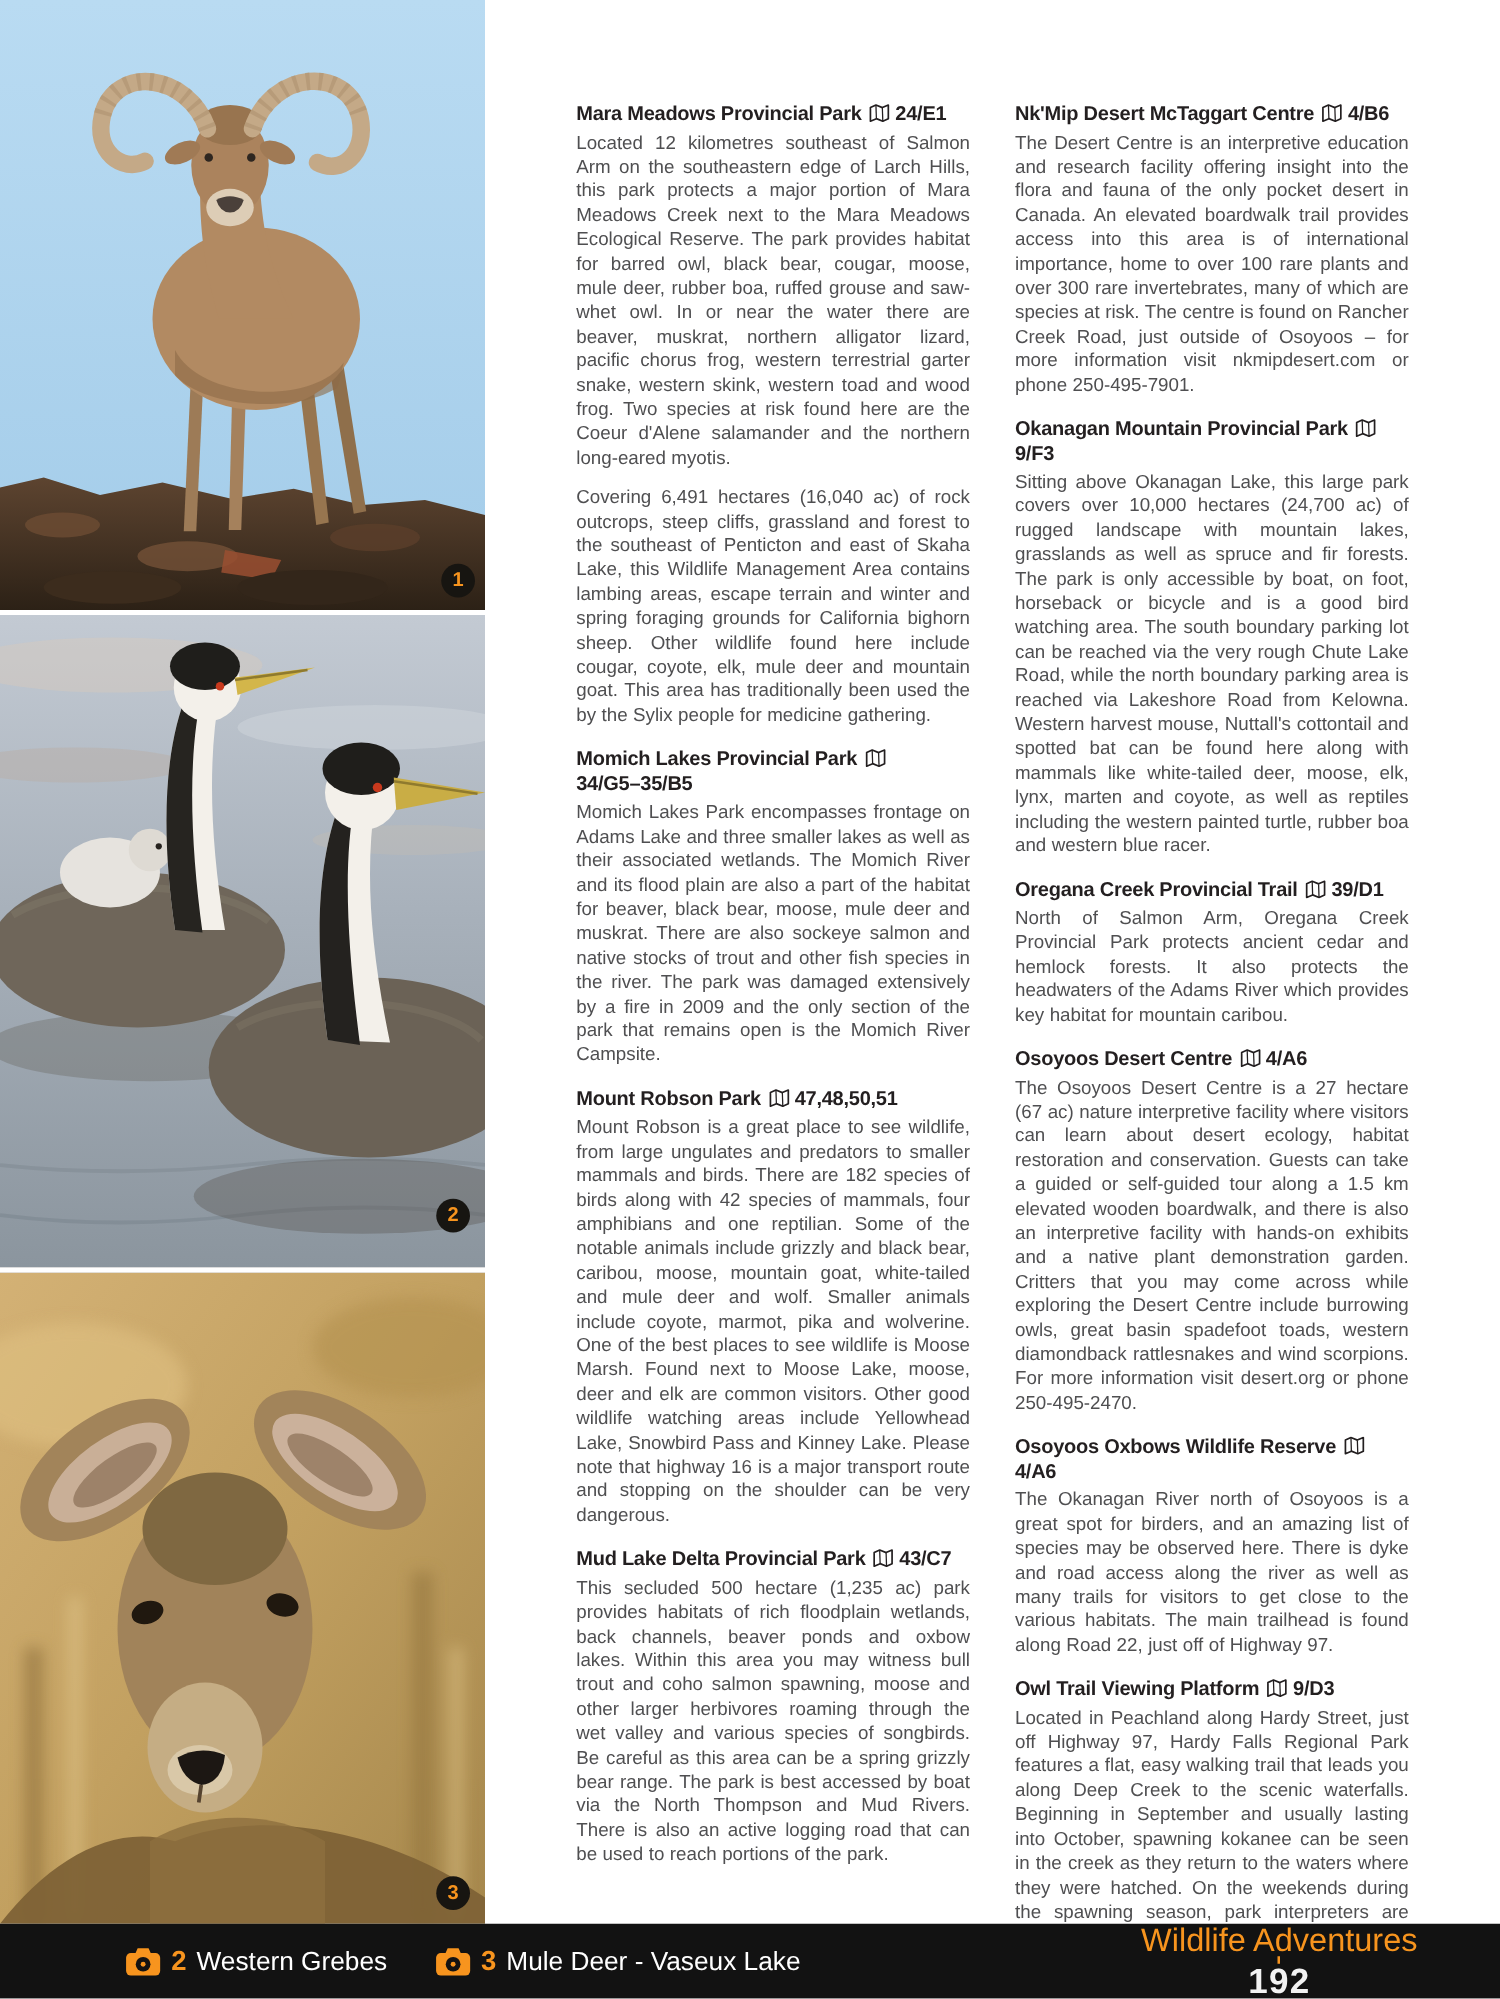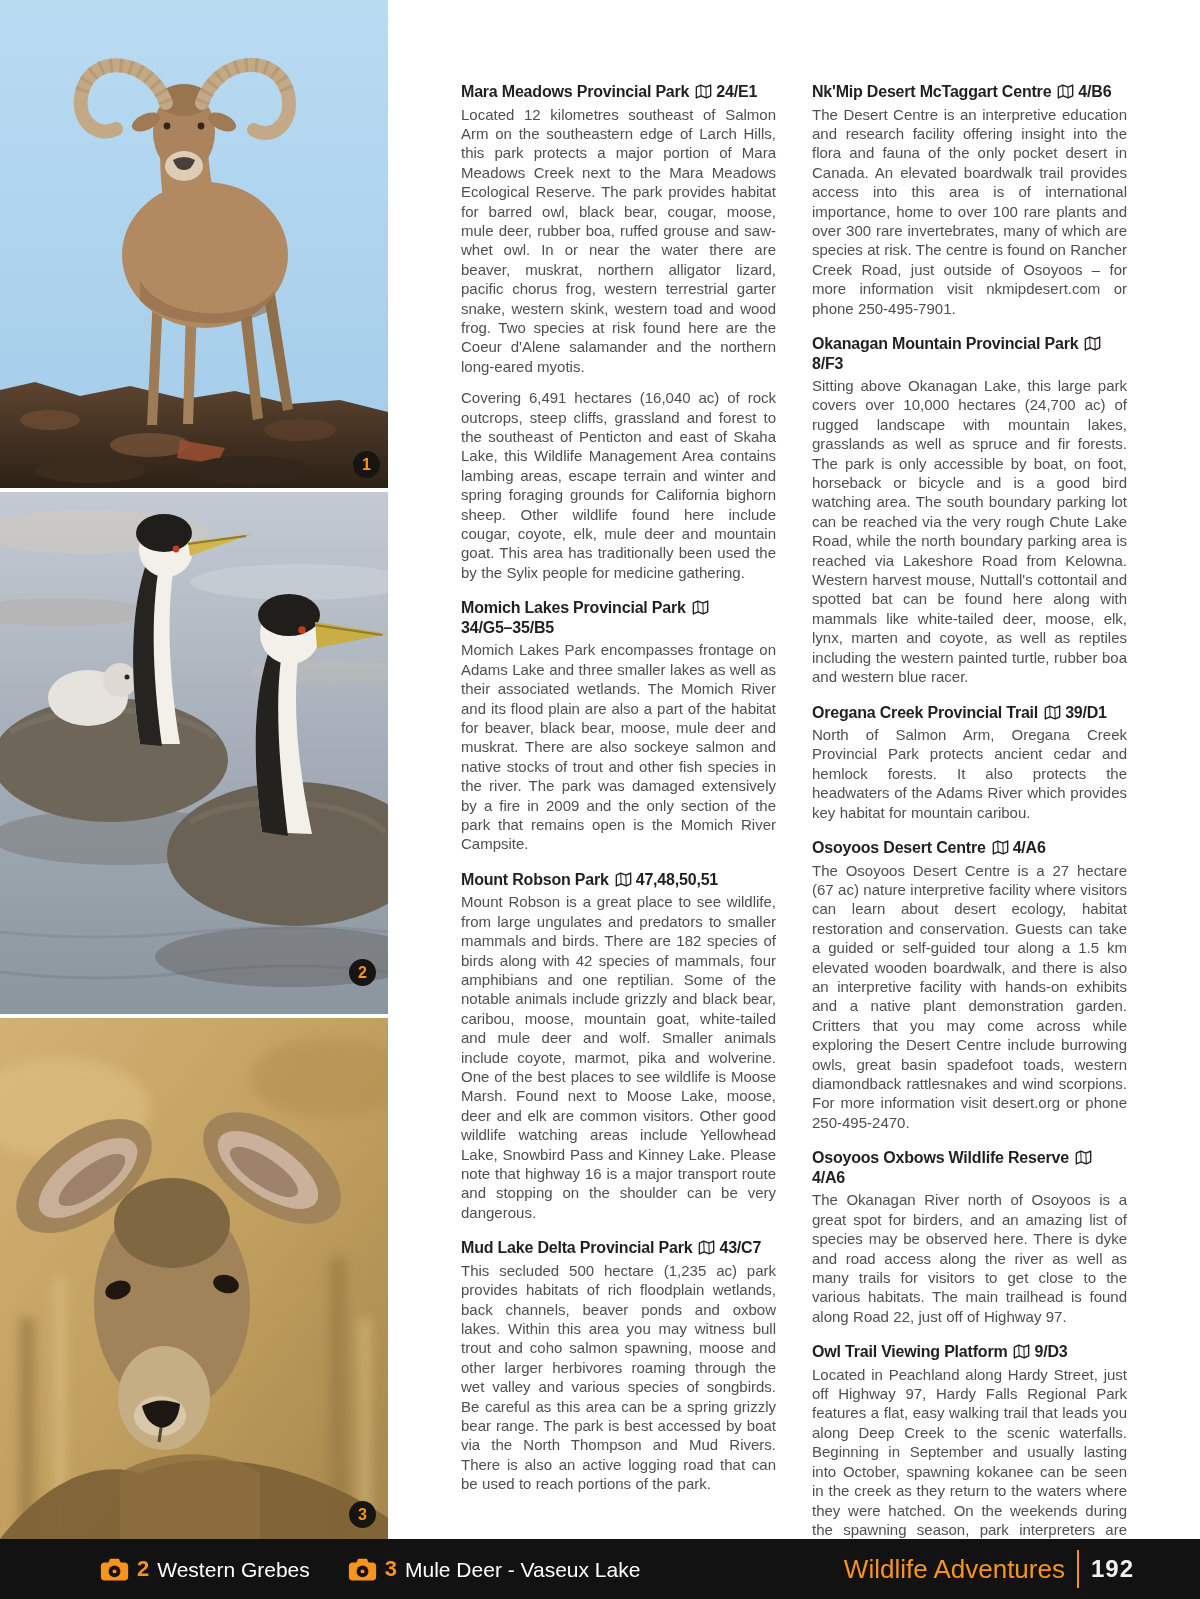--- a/index.html
+++ b/index.html
@@ -32,24 +32,24 @@
       hyphens:auto;-webkit-hyphens:auto;word-spacing:0.2px;}
 
   
   #footer{position:absolute;left:0;top:1539px;width:1200px;height:60px;background:#121212;
           display:flex;align-items:center;}
   .captions{display:flex;align-items:center;gap:38px;margin-left:100px;}
   .caption{display:flex;align-items:center;gap:8px;}
   .camicon{width:29px;height:24px;}
   .capnum{color:#F7941E;font-weight:700;font-size:22px;line-height:1;}
   .caplabel{color:#ffffff;font-size:21px;line-height:1;}
-  .footer-right{position:absolute;right:66px;top:0;height:60px;display:flex;align-items:center;}
+  .footer-right{position:absolute;right:66px;top:0;height:60px;display:flex;align-items:center;flex-direction:column;}
   .brand{color:#F7941E;font-size:26px;line-height:1;}
   .fdiv{width:2px;height:38px;background:#F7941E;margin:0 12px;}
-  .pagenum{color:#f2f2f2;font-weight:700;font-size:24px;line-height:1;letter-spacing:1px;}
+  .pagenum{color:#f2f2f2;font-weight:700;font-size:28px;line-height:1;letter-spacing:1px;}
 </style>
 </head>
 <body>
 
 <div id="page">
 
   <svg width="0" height="0" style="position:absolute" aria-hidden="true">
     <defs>
       <g id="map-sym">
         <path d="M1.5 4.5 L8 1.5 L15.5 4.5 L22.5 1.5 V17.5 L16 20.5 L8.5 17.5 L1.5 20.5 Z" fill="none" stroke="#231f20" stroke-width="2" stroke-linejoin="round"></path>
@@ -242,21 +242,21 @@
     <section class="sec">
       <h3 class="hd"><span>Nk'Mip Desert McTaggart Centre</span><svg class="mapicon" viewBox="0 0 24 22">
             <use href="#map-sym"></use>
           </svg><span class="ref">4/B6</span></h3>
       <p class="bd">The Desert Centre is an interpretive education and research facility offering insight into the flora and fauna of the only pocket desert in Canada. An elevated boardwalk trail provides access into this area is of international importance, home to over 100 rare plants and over 300 rare invertebrates, many of which are species at risk. The centre is found on Rancher Creek Road, just outside of Osoyoos – for more information visit nkmipdesert.com or phone 250-495-7901.</p>
     </section>
 
     <section class="sec">
       <h3 class="hd"><span>Okanagan Mountain Provincial Park</span><svg class="mapicon" viewBox="0 0 24 22">
             <use href="#map-sym"></use>
-          </svg><span class="ref">8/F3</span></h3>
+          </svg><span class="ref">9/F3</span></h3>
       <p class="bd">Sitting above Okanagan Lake, this large park covers over 10,000 hectares (24,700 ac) of rugged landscape with mountain lakes, grasslands as well as spruce and fir forests. The park is only accessible by boat, on foot, horseback or bicycle and is a good bird watching area. The south boundary parking lot can be reached via the very rough Chute Lake Road, while the north boundary parking area is reached via Lakeshore Road from Kelowna. Western harvest mouse, Nuttall's cottontail and spotted bat can be found here along with mammals like white-tailed deer, moose, elk, lynx, marten and coyote, as well as reptiles including the western painted turtle, rubber boa and western blue racer.</p>
     </section>
 
     <section class="sec">
       <h3 class="hd"><span>Oregana Creek Provincial Trail</span><svg class="mapicon" viewBox="0 0 24 22">
             <use href="#map-sym"></use>
           </svg><span class="ref">39/D1</span></h3>
       <p class="bd">North of Salmon Arm, Oregana Creek Provincial Park protects ancient cedar and hemlock forests. It also protects the headwaters of the Adams River which provides key habitat for mountain caribou.</p>
     </section>
 

